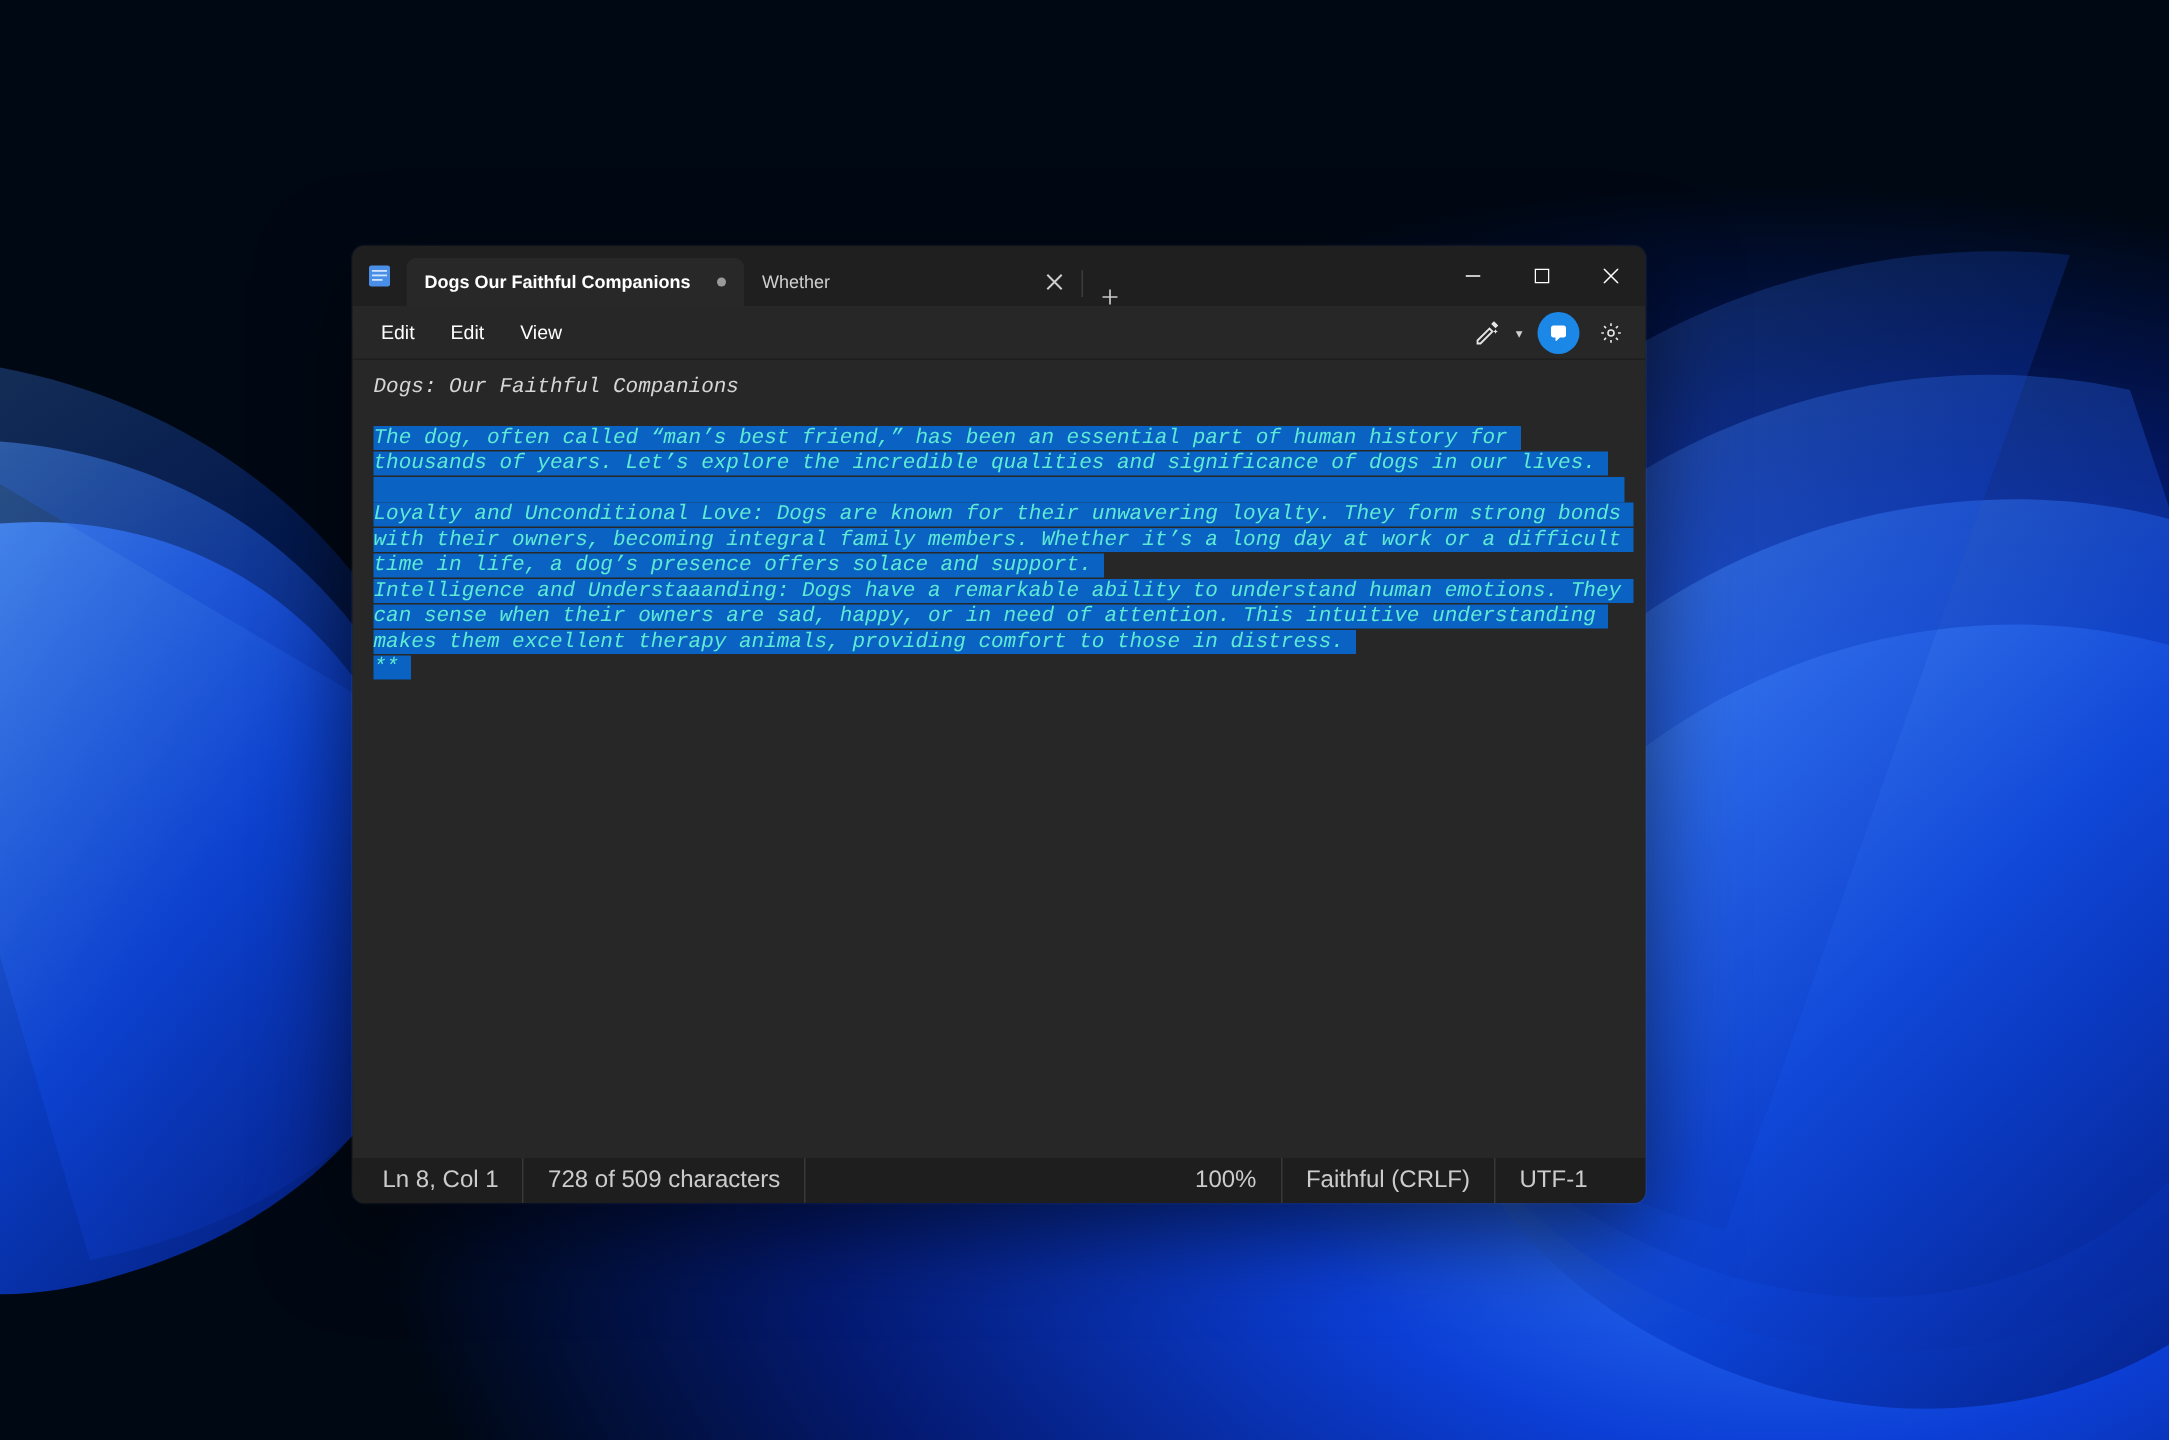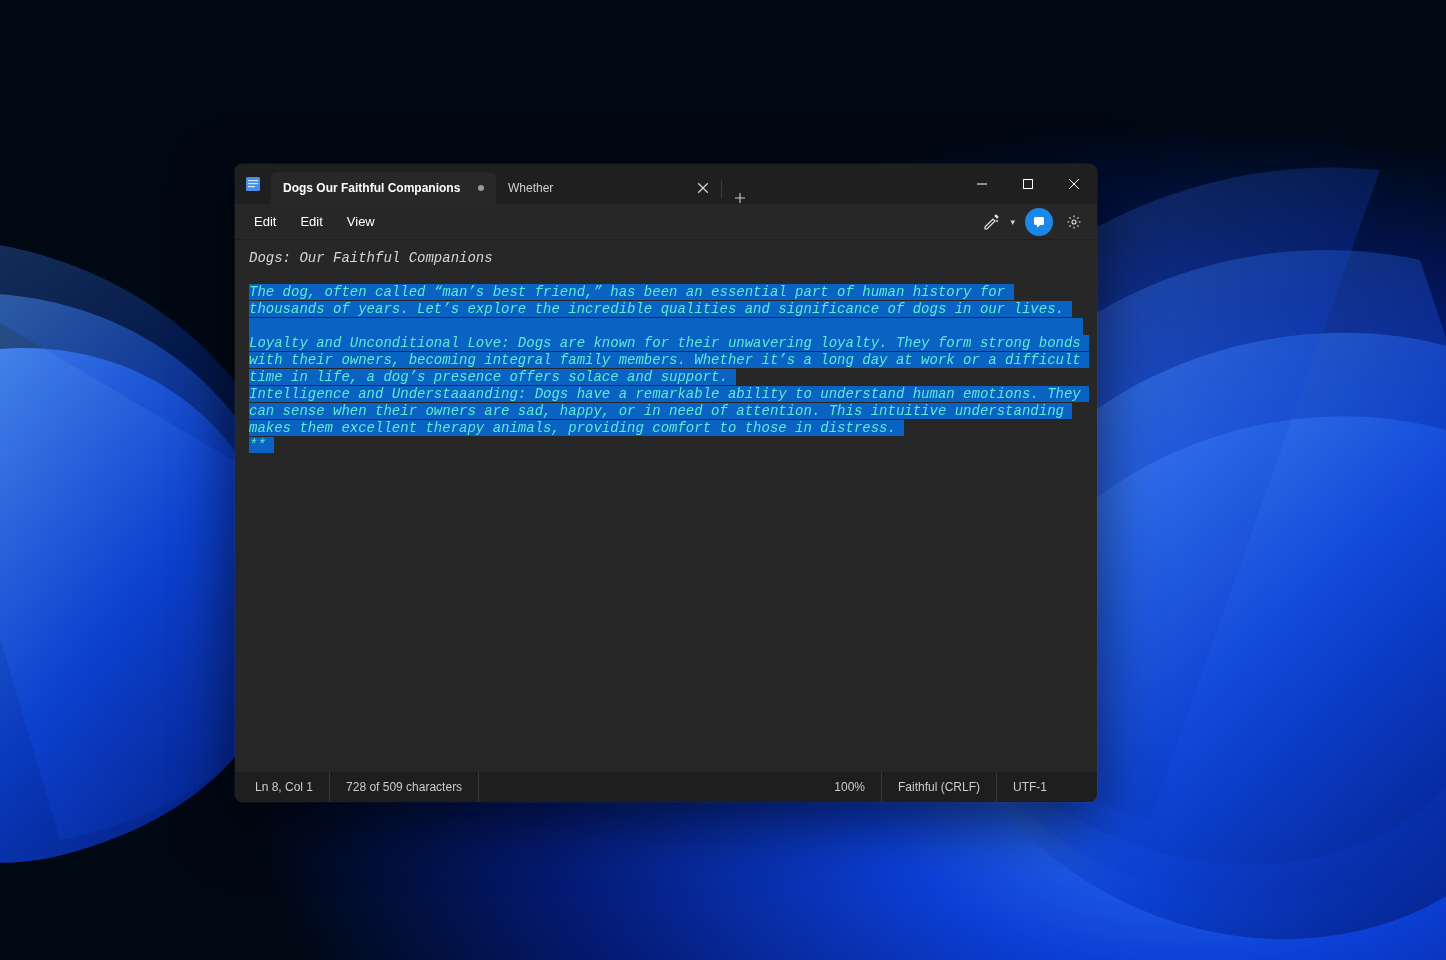--- a/index.html
+++ b/index.html
@@ -230,21 +230,21 @@
       display: block;
       width: 100%;
     }
     
     .statusbar {
       height: 30px;
       background: #1e1e1e;
       display: flex;
       align-items: stretch;
       color: #cccccc;
-      font-size: 12px;
+      font-size: 16px;
     }
     .status-cell {
       display: flex;
       align-items: center;
       padding: 0 16px;
       border-right: 1px solid #383838;
     }
     .status-cell:first-child { padding-left: 20px; }
     .status-spacer { flex: 1; }
     .status-cell.noborder { border-right: none; }

